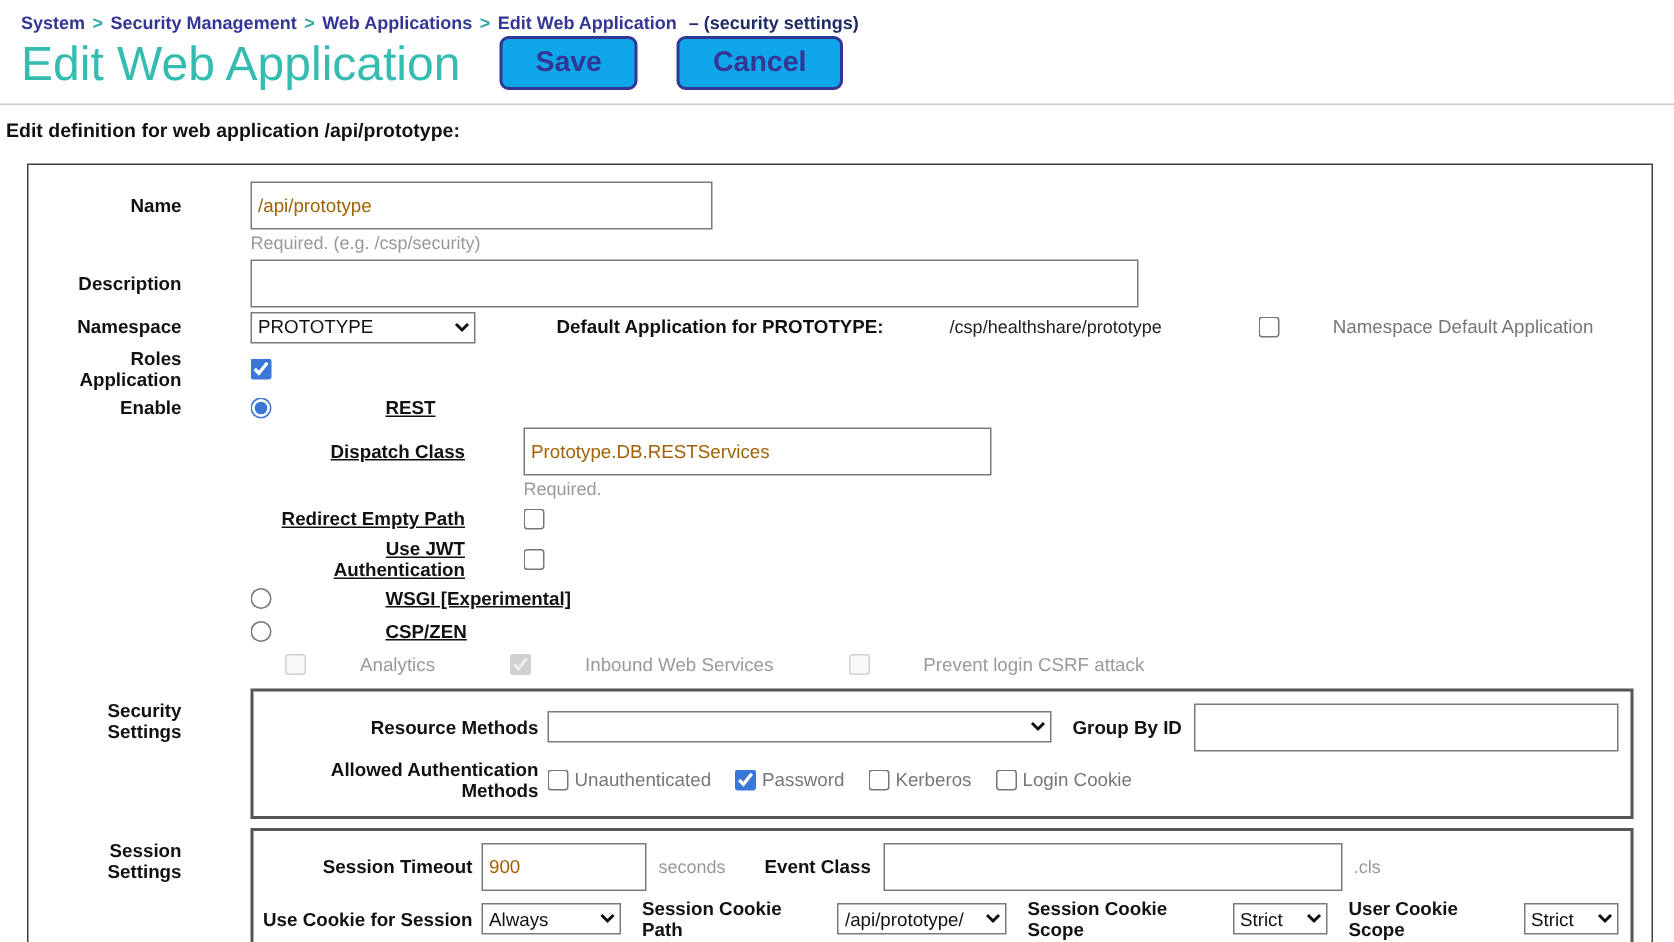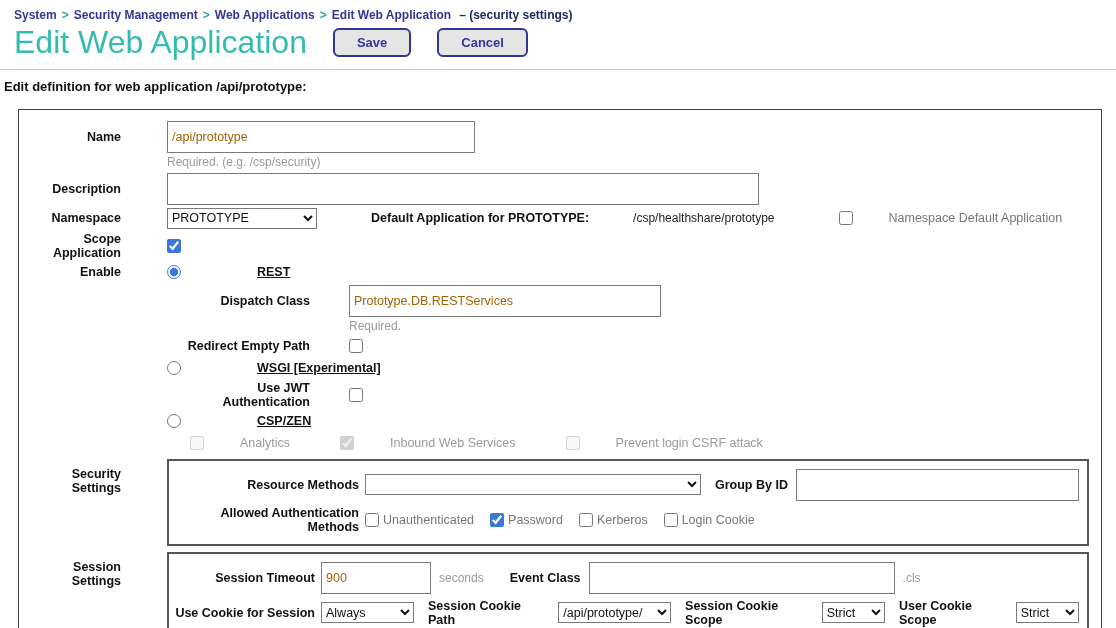--- a/index.html
+++ b/index.html
@@ -12,22 +12,22 @@
   }
   
   .breadcrumb { padding:8px 0 0 14px; font-size:12px; font-weight:bold; color:#333695; }
   .breadcrumb a { color:#333695; text-decoration:none; cursor:pointer; }
   .breadcrumb .sep { color:#2ca8a0; margin:0 5px; }
   .breadcrumb .suffix { color:#1d2b66; font-weight:bold; margin-left:8px; }
 
   .title-row { display:flex; align-items:center; gap:26px; padding:2px 14px 8px 14px; }
   h1.page-title { margin:0; font-size:32px; line-height:1.15; font-weight:400; color:#35bcb1; }
   .btn {
-    font-family:inherit; font-size:13px; font-weight:bold; color:#333695;
-    background:#e5e5e5; border:2px solid #333695; border-radius:6px;
+    font-family:inherit; font-size:19px; font-weight:bold; color:#333695;
+    background:#0ea5e9; border:2px solid #333695; border-radius:6px;
     padding:5px 22px; cursor:pointer;
   }
   .divider { border:0; border-top:1px solid #c9c9c9; margin:0; }
   .subtitle { padding:9px 0 7px 4px; font-size:13px; font-weight:bold; color:#111; }
 
   
   .tabbar { display:flex; align-items:flex-end; padding-left:6px; position:relative; height:28px; }
   .tabbar::after { content:""; position:absolute; left:0; right:0; bottom:0; height:1px; background:#404040; z-index:0; }
   .tab { position:relative; height:25px; margin-bottom:1px; cursor:pointer; }
   .tab + .tab { margin-left:-16px; }
@@ -39,21 +39,21 @@
               font-size:12.5px; color:#16233f; }
   .tab.active { height:27px; margin-bottom:0; }
   .tab.active .b { background:#404040; }
   .tab.active .f { background:#ffffff; }
   .tab.active .txt { color:#000; }
 
   
   .main-box { margin:8px 14px 0 18px; border:1px solid #404040; padding:8px 10px 10px 4px; background:#fff; }
   .row { display:flex; align-items:center; margin:3px 0; min-height:19px;gap:32px; }
   .lbl  { width:112px; flex-shrink:0; text-align:right; font-weight:bold; padding-right:14px; }
-  .lbl2 { width:150px; flex-shrink:0; text-align:right; font-weight:bold; padding-right:7px; }
+  .lbl2 { width:150px; flex-shrink:0; text-align:right; font-weight:bold; padding-right:7px;text-decoration:underline; }
   input[type=text] { border:1px solid #7a7a7a; height:32px; padding:0 4px; font-family:inherit; font-size:12.5px; color:#a16207; }
   select { border:1px solid #7a7a7a; height:21px; font-family:inherit; font-size:12.5px; background:#fff; color:#111; }
   input[type=checkbox], input[type=radio] { accent-color:#3b77d8; width:14px; height:14px; margin:0 4px 0 0; }
   .hintrow { margin-top:-1px; margin-bottom:4px; min-height:14px; }
   .hint { color:#999; font-size:12px; }
   .graylbl { color:#777; font-size:12.5px; }
   .dimlbl { color:#9a9a9a; font-size:12.5px; }
   .boldlbl { font-weight:bold; }
   .radiolink { font-weight:bold; text-decoration:underline; color:#111; cursor:pointer;margin-left:40px; }
   .valtext { font-size:12px; color:#222; }
@@ -107,21 +107,21 @@
       <select style="width:150px;">
         <option>PROTOTYPE</option>
       </select>
       <span class="boldlbl" style="margin-left:22px;">Default Application for PROTOTYPE:</span>
       <span class="valtext" style="margin-left:12px;">/csp/healthshare/prototype</span>
       <input type="checkbox" style="margin-left: 32px;">
       <span class="graylbl">Namespace Default Application</span>
     </div>
 
     <div class="row">
-      <span class="lbl">Scope Application</span>
+      <span class="lbl">Roles Application</span>
       <input type="checkbox" checked="" style="">
     </div>
 
     <div class="row">
       <span class="lbl">Enable</span>
       <input type="radio" name="enable-type" checked="" style="">
       <a class="radiolink">REST</a>
     </div>
 
     <div class="row">
@@ -136,28 +136,28 @@
     </div>
 
     <div class="row">
       <span class="lbl"></span>
       <span class="lbl2">Redirect Empty Path</span>
       <input type="checkbox" style="">
     </div>
 
     <div class="row">
       <span class="lbl"></span>
+      <span class="lbl2">Use JWT Authentication</span>
+      <input type="checkbox" style="">
+    </div>
+
+    <div class="row">
+      <span class="lbl"></span>
       <input type="radio" name="enable-type" style="">
       <a class="radiolink">WSGI [Experimental]</a>
-    </div>
-
-    <div class="row">
-      <span class="lbl"></span>
-      <span class="lbl2">Use JWT Authentication</span>
-      <input type="checkbox" style="">
     </div>
 
     <div class="row">
       <span class="lbl"></span>
       <input type="radio" name="enable-type" style="">
       <a class="radiolink">CSP/ZEN</a>
     </div>
 
     <div class="row" style="padding-left:23px;">
       <span class="lbl"></span>

